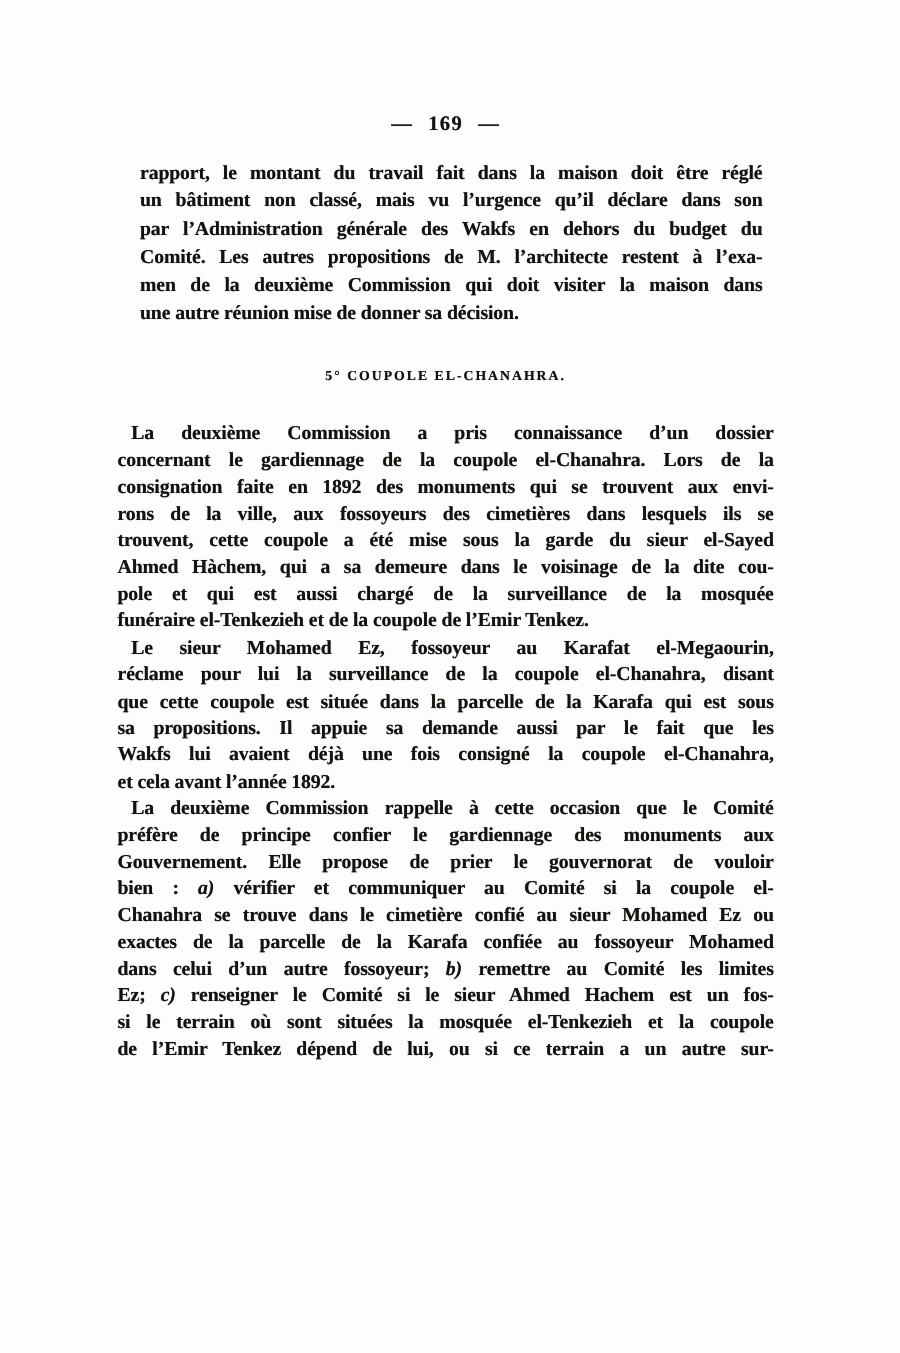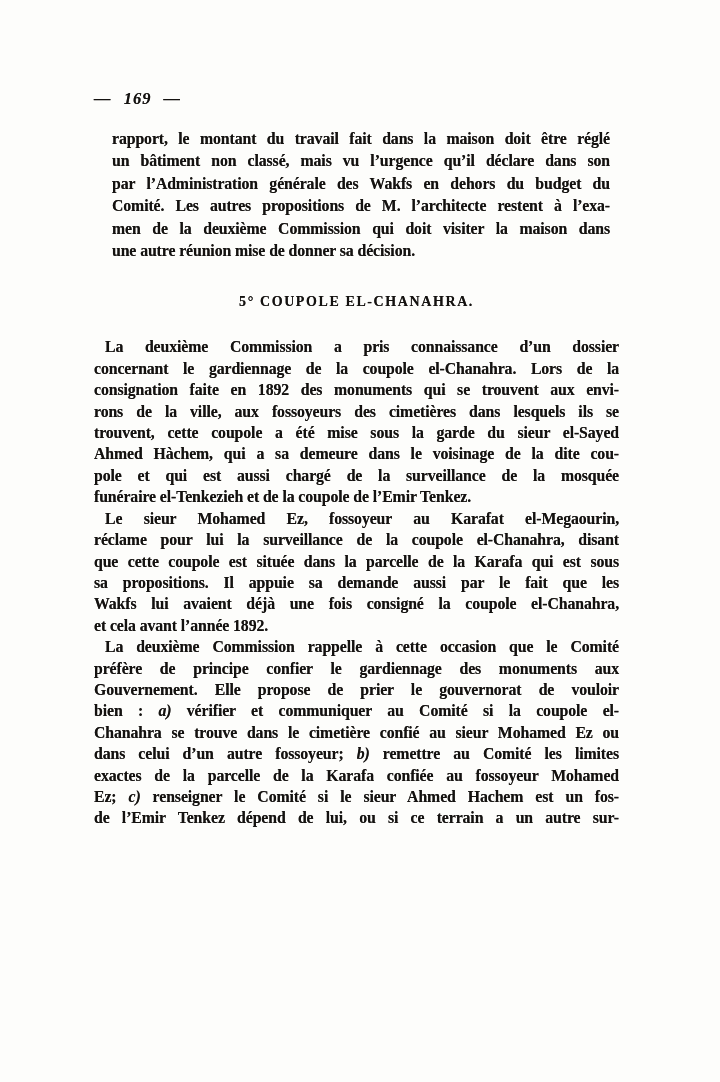--- a/index.html
+++ b/index.html
@@ -22,25 +22,24 @@
     font-weight: 700;
     font-size: 15.8px;
     letter-spacing: -0.1px;
     text-shadow: 0 0 0.55px rgba(25, 22, 20, 0.7);
   }
   .page-number {
     position: absolute;
     left: 94px;
     top: 89px;
     width: 525px;
-    text-align: left;
+    text-align: center;
     font-size: 16.5px;
     letter-spacing: 1px;
     word-spacing: 7px;
-    font-style: italic;
   }
   .text-column {
     position: absolute;
     left: 94px;
     top: 128px;
     width: 525px;
   }
   .paragraph { margin: 0; }
   
   .paragraph.p-offset { margin-left: 18px; margin-right: 9px; }
@@ -51,21 +50,21 @@
     text-align-last: justify;
     white-space: normal;
   }
   .line.last { text-align-last: left; }
   .paragraph.indented .line.first { text-indent: 11px; }
   .line em { font-style: italic; font-weight: inherit; }
   .section-heading {
     margin-top: 31px;
     margin-bottom: 26px;
     text-align: center;
-    font-size: 14px;
+    font-size: 11px;
     line-height: 17px;
     letter-spacing: 1.6px;
   }
 </style>
 </head>
 <body>
 
 <div class="sheet">
   <div class="page-number">— 169 —</div>
   <div class="text-column">
@@ -95,19 +94,20 @@
         <div class="line">sa propositions. Il appuie sa demande aussi par le fait que les</div>
         <div class="line">Wakfs lui avaient déjà une fois consigné la coupole el-Chanahra,</div>
         <div class="line last">et cela avant l’année 1892.</div>
       </div>
       <div class="paragraph indented">
         <div class="line first">La deuxième Commission rappelle à cette occasion que le Comité</div>
         <div class="line">préfère de principe confier le gardiennage des monuments aux</div>
         <div class="line">Gouvernement. Elle propose de prier le gouvernorat de vouloir</div>
         <div class="line">bien : <em>a)</em> vérifier et communiquer au Comité si la coupole el-</div>
         <div class="line">Chanahra se trouve dans le cimetière confié au sieur Mohamed Ez ou</div>
+        <div class="line">exactes de la parcelle de la Karafa confiée au fossoyeur Mohamed</div>
         <div class="line">dans celui d’un autre fossoyeur; <em>b)</em> remettre au Comité les limites</div>
-        <div class="line">exactes de la parcelle de la Karafa confiée au fossoyeur Mohamed</div>
         <div class="line">Ez; <em>c)</em> renseigner le Comité si le sieur Ahmed Hachem est un fos-</div>
+        <div class="line">si le terrain où sont situées la mosquée el-Tenkezieh et la coupole</div>
         <div class="line">de l’Emir Tenkez dépend de lui, ou si ce terrain a un autre sur-</div>
       </div>
     </div>
 </div>
 
 </body></html>

